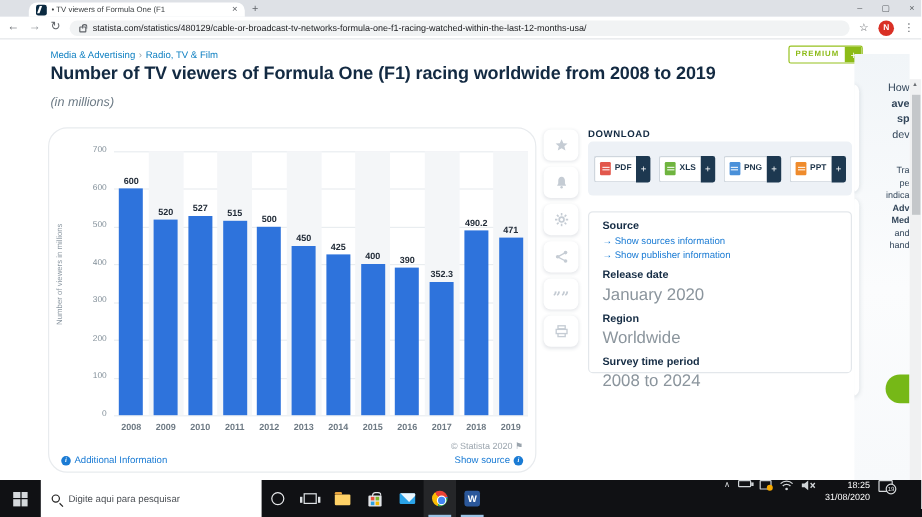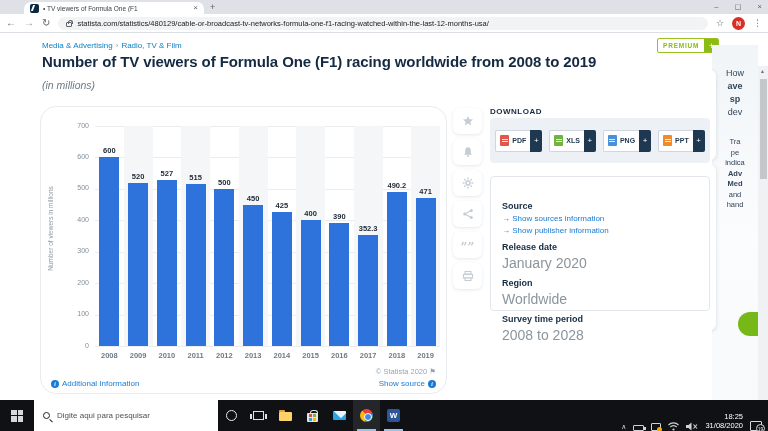--- a/index.html
+++ b/index.html
@@ -65,30 +65,30 @@
   
   .dl-label { position:absolute; left:490px; top:74px; font-size:8px; font-weight:bold; letter-spacing:0.5px; color:#132a42; }
   .dl-box { position:absolute; left:490px; top:85px; width:220px; height:45px; background:#edf1f6; border-radius:4px; display:flex; align-items:center; justify-content:center; gap:7px; }
   .dl-btn { display:flex; height:22px; }
   .dl-main { background:#fff; border:1px solid #cfd6dd; border-right:none; border-radius:2px 0 0 2px; display:flex; align-items:center; gap:3px; padding:0 4px; }
   .file-ico { width:9px; height:11px; border-radius:1px; position:relative; }
   .file-ico:after { content:""; position:absolute; left:1.5px; top:4px; width:6px; height:1px; background:#fff; box-shadow:0 2px 0 #fff; opacity:0.85; }
   .dl-txt { font-size:7px; font-weight:bold; color:#1c3349; }
   .dl-add { width:12px; background:#1d3850; color:#fff; font-size:8px; display:flex; align-items:center; justify-content:center; border-radius:0 2px 2px 0; }
 
-  .src-card { position:absolute; left:490px; top:143px; width:220px; height:135px; background:#fff; border:1px solid #e3e7eb; border-radius:4px; padding:24px 11px; }
+  .src-card { position:absolute; left:490px; top:143px; width:220px; height:135px; background:#fff; border:1px solid #e3e7eb; border-radius:4px; padding:6px 11px; }
   .src-h { font-size:9px; font-weight:bold; color:#152c44; margin-bottom:3px; }
   .src-link { font-size:8px; color:#1a7bd4; margin-bottom:3px; display:block; }
   .src-sec { margin-top:7px; }
   .src-v { font-size:14px; color:#8b959d; margin-top:2px; }
 
   
   .promo { position:absolute; left:712px; top:12px; width:46px; height:355px; background:linear-gradient(180deg,#f1f5f8 0%,#fbfcfd 55%,#f7f9fb 100%); overflow:hidden; }
   .promo-card-edge { position:absolute; left:-10px; width:14px; background:#fff; border-radius:6px; box-shadow:0 1px 4px rgba(50,70,90,0.18); }
-  .promo-line { font-size:9px; color:#33465a; text-align:center; line-height:1.45; }
+  .promo-line { font-size:9px; color:#33465a; text-align:right; line-height:1.45; }
   .promo-line.small { font-size:7.5px; line-height:1.4; }
   .promo-line.b { font-weight:bold; }
   .promo-pill { position:absolute; right:0; top:267px; width:20px; height:24px; background:#76b817; border-radius:12px 0 0 12px; }
 
   
   .scrollbar { position:absolute; left:758px; top:33px; width:10px; height:367px; background:#f0f1f2; }
   .sb-arrow { position:absolute; left:2px; top:2px; font-size:5px; color:#6b6f73; }
   .sb-thumb { position:absolute; left:1.5px; top:13px; width:7px; height:100px; background:#c4c7ca; }
 
   
@@ -111,21 +111,21 @@
   .folder { width:13px; height:9px; background:#ffd267; border-radius:1px; position:relative; margin-top:2px; }
   .folder:before { content:""; position:absolute; left:0; top:-2px; width:6px; height:2px; background:#e8a33d; border-radius:1px 1px 0 0; }
   .storebag { width:11px; height:9px; background:#e3e6e9; border-radius:1px; position:relative; margin-top:3px; display:grid; grid-template-columns:3px 3px; grid-template-rows:3px 3px; gap:1px; align-content:center; justify-content:center; }
   .storebag:before { content:""; position:absolute; left:2.5px; top:-3px; width:6px; height:3px; border:1px solid #e3e6e9; border-bottom:none; border-radius:3px 3px 0 0; }
   .storebag i:nth-child(1){background:#e8503a;} .storebag i:nth-child(2){background:#7db728;} .storebag i:nth-child(3){background:#2e9fe0;} .storebag i:nth-child(4){background:#f5b800;}
   .mailenv { width:13px; height:9px; background:#2aa3e8; position:relative; overflow:hidden; border-radius:1px; }
   .mailenv:before { content:""; position:absolute; left:0; top:-5px; width:13px; height:9px; background:#fff; transform:rotate(45deg); opacity:0.9; }
   .chrome { width:13px; height:13px; border-radius:50%; background:conic-gradient(from -40deg, #ea4335 0 33%, #4285f4 0 34%, #34a853 34% 66%, #fbbc05 66% 100%); position:relative; }
   .chrome:after { content:""; position:absolute; left:3.5px; top:3.5px; width:6px; height:6px; background:#4285f4; border:1px solid #fff; border-radius:50%; }
   .wordic { width:13px; height:13px; background:#2b579a; border-radius:2px; color:#fff; font-size:8px; font-weight:bold; display:flex; align-items:center; justify-content:center; }
-  .tb-tray { margin-left:auto; display:flex; align-items:flex-end; gap:7px; padding-right:6px; }
+  .tb-tray { margin-left:auto; display:flex; align-items:flex-start; gap:7px; padding-right:24px; }
   .tray-g { color:#d7dadc; font-size:8px; display:flex; align-items:center; }
   .chev { font-size:7px; }
   .battery { width:11px; height:6px; border:1px solid #cfd3d6; border-radius:1px; position:relative; }
   .battery:after { content:""; position:absolute; right:-2.5px; top:1px; width:1.5px; height:3px; background:#cfd3d6; }
   .tablet { width:10px; height:8px; border:1px solid #cfd3d6; border-radius:1px; position:relative; }
   .tablet:after { content:""; position:absolute; right:-2px; bottom:-2px; width:5px; height:5px; border-radius:50%; background:#f7a900; }
   .clockblk { text-align:right; color:#fff; font-size:7.5px; line-height:1.3; }
   .action { width:12px; height:10px; border:1px solid #d7dadc; border-radius:1px; position:relative; }
   .action .badge { position:absolute; right:-4px; bottom:-3px; width:9px; height:9px; border:1px solid #d7dadc; border-radius:50%; background:#101114; color:#e8eaec; font-size:5px; display:flex; align-items:center; justify-content:center; }
 </style>
@@ -363,21 +363,21 @@
       <div class="src-sec">
         <div class="src-h">Release date</div>
         <div class="src-v">January 2020</div>
       </div>
       <div class="src-sec">
         <div class="src-h">Region</div>
         <div class="src-v">Worldwide</div>
       </div>
       <div class="src-sec">
         <div class="src-h">Survey time period</div>
-        <div class="src-v">2008 to 2028</div>
+        <div class="src-v">2008 to 2024</div>
       </div>
     </div>
 
     <div class="promo">
       <div class="promo-card-edge" style="top:25px; height:90px;"></div>
       <div class="promo-card-edge" style="top:120px; height:165px;"></div>
       <div id="promo-lines" style="position:absolute; left:0; top:22px; width:46px;">
           <div class="promo-line">How</div>
           <div class="promo-line b">ave</div>
           <div class="promo-line b">sp</div>

